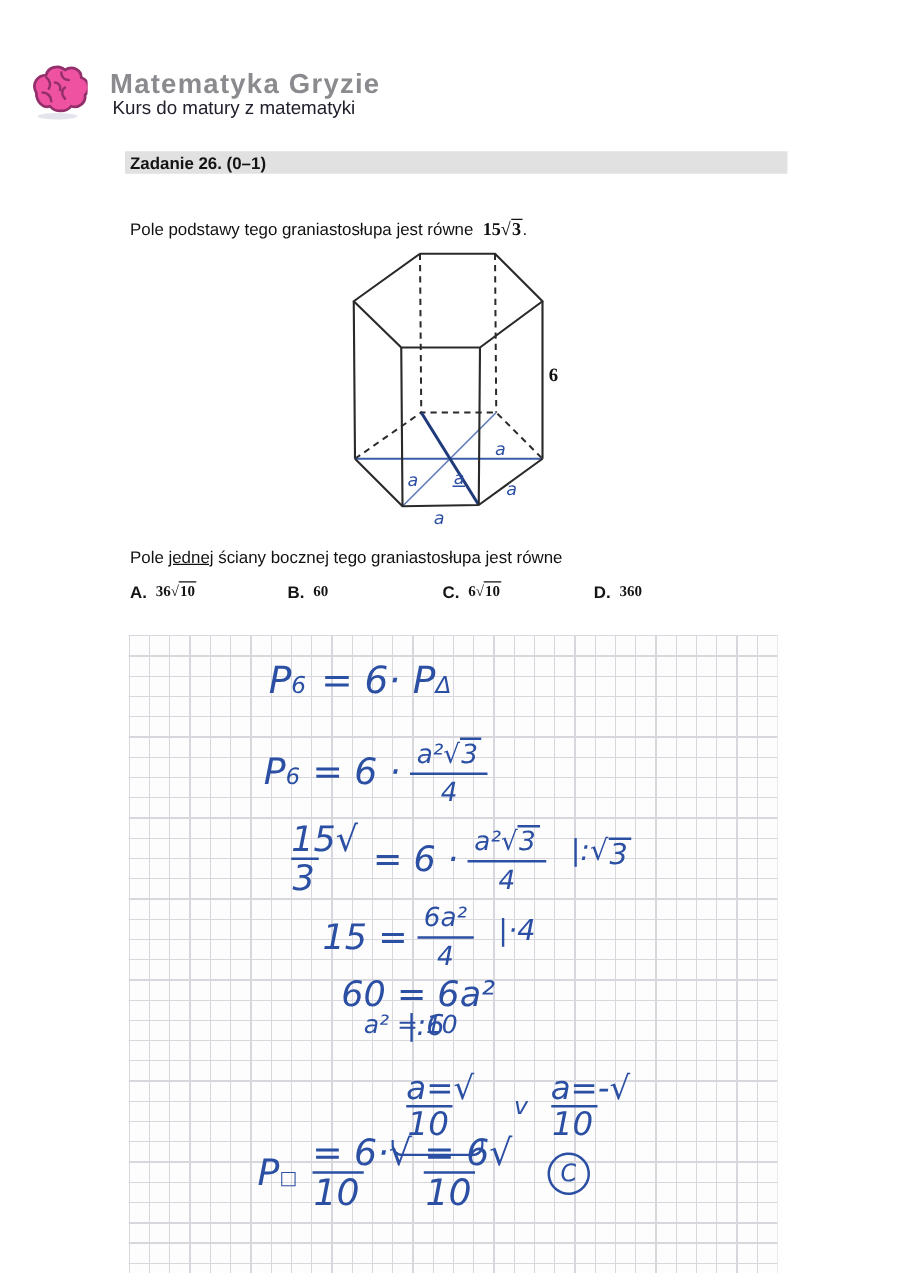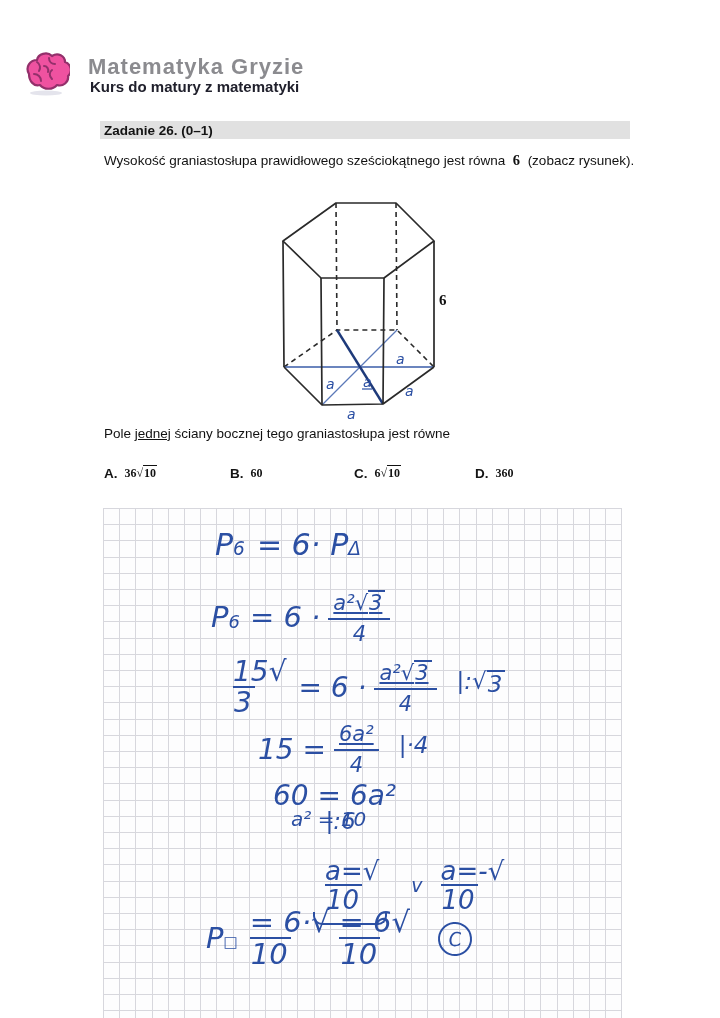--- a/index.html
+++ b/index.html
@@ -4,21 +4,21 @@
 <style>
   html,body{margin:0;padding:0;}
   .page{position:relative;width:720px;height:1018px;background:#ffffff;overflow:hidden;
         font-family:"Liberation Sans",sans-serif;color:#141414;margin-top:28px;}
 
   
   .hdr{position:absolute;left:0;top:0;width:720px;height:80px;}
   .logo{position:absolute;left:22px;top:20px;width:48px;height:50px;}
   .brand{position:absolute;left:88px;top:26px;font-size:22px;font-weight:bold;
          letter-spacing:1px;color:#8b8b8f;}
-  .tagline{position:absolute;left:90px;top:50px;font-size:15px;font-weight:bold;color:#20202c;}
+  .tagline{position:absolute;left:90px;top:50px;font-size:15px;font-weight:normal;color:#20202c;}
 
   
   .band{position:absolute;left:100px;top:93px;width:530px;height:18px;background:#e1e1e1;
         display:flex;align-items:center;}
   .band span{font-size:13.5px;font-weight:bold;padding-left:4px;text-align:center;}
   .pline{position:absolute;left:104px;font-size:13.5px;color:#111;white-space:nowrap;}
   .mathv{font-family:"Liberation Serif",serif;font-weight:bold;font-size:14.5px;}
   .prad{border-top:1.4px solid #111;padding:0 1px;}
   .q-u{text-decoration:underline;}
 
@@ -36,21 +36,21 @@
        repeating-linear-gradient(to right,#d7d7dd 0 1px,transparent 1px 16.2px),
        repeating-linear-gradient(to bottom,#d7d7dd 0 1px,transparent 1px 16.2px);}
   .hw{position:absolute;display:flex;align-items:center;color:#2b4fa3;
       font-family:"DejaVu Sans",sans-serif;font-style:italic;font-size:27px;line-height:1;
       white-space:nowrap;}
   .hw sub{font-size:62%;transform:translateY(4px);font-style:italic;}
   .sq{display:inline-flex;align-items:flex-start;flex-direction:column;}
   .vin{border-top:2.2px solid currentColor;padding:1px 3px 0 1px;}
   .frac{display:inline-flex;flex-direction:column;align-items:center;margin:0 8px;
         font-size:21px;line-height:1;}
-  .frac .num{display:inline-flex;align-items:flex-end;padding:0 5px 4px;border-bottom:2.2px solid currentColor;text-decoration:underline;}
+  .frac .num{display:inline-flex;align-items:flex-end;padding:0 5px 4px;border-bottom:2.2px solid currentColor;}
   .frac .den{padding-top:4px;}
   .sideop{font-size:23px;margin-left:12px;transform:translateY(-5px);display:inline-flex;align-items:flex-start;}
   .uline{position:relative;display:inline-flex;align-items:center;padding:0 6px;}
   .uline::after{content:"";position:absolute;left:-6px;right:-2px;bottom:-12px;height:11px;
         border:2.4px solid currentColor;border-top:none;border-radius:0 0 9px 9px;}
   .orv{font-size:19px;margin:0 18px 0 26px;}
   .circC{display:inline-flex;width:30px;height:30px;border:2.6px solid #2b4fa3;border-radius:50%;
         align-items:center;justify-content:center;font-size:19px;margin-left:28px;transform:rotate(-6deg);}
 </style>
 </head>
@@ -64,21 +64,21 @@
       <path d="M7,26 c-4,-7 1,-14 8,-14 c1,-6 10,-9 15,-4 c6,-4 13,0 13,6 c6,2 8,10 3,14 c1,6 -5,11 -11,9 c-4,5 -13,5 -17,0 c-6,2 -11,-4 -11,-11 z" fill="#ef52a0" stroke="#93306b" stroke-width="2.2" stroke-linejoin="round"></path>
       <path d="M15,14 c3,2 4,6 2,9 M27,10 c0,4 3,6 6,6 M12,26 c4,0 7,3 7,7 M30,22 c-3,2 -3,6 0,9 M22,18 c3,0 5,3 4,6" fill="none" stroke="#93306b" stroke-width="2" stroke-linecap="round"></path>
     </svg>
     <div class="brand">Matematyka Gryzie</div>
     <div class="tagline">Kurs do matury z matematyki</div>
   </div>
 
   <div class="band">
     <span>Zadanie 26. (0–1)</span>
   </div>
-  <p class="pline" style="top:110px;"><span>Wysokość graniastosłupa prawidłowego sześciokątnego jest równa</span>&nbsp;&nbsp;<span class="mathv">6</span>&nbsp;&nbsp;<span>(zobacz rysunek).</span></p>
+  <p class="pline" style="top:134px;"><span>Pole podstawy tego graniastosłupa jest równe</span>&nbsp;&nbsp;<span class="mathv">15</span><span class="mathv">√</span><span class="mathv prad">3</span><span>.</span></p>
 
   <svg class="figure" viewBox="0 0 230 235">
 
     <g stroke="#2a2a2a" stroke-width="1.6" fill="none" stroke-dasharray="5,4">
       <path d="M86,15 L87,142 M146,15 L147,142"></path>
       <path d="M34,179 L87,142 L147,142 L184,179"></path>
     </g>
 
     <g>
       <line x1="34" y1="179" x2="184" y2="179" stroke="#3a5ca8" stroke-width="1.5"></line>
@@ -96,21 +96,21 @@
     <g font-family="DejaVu Sans,sans-serif" font-style="italic" font-size="14" fill="#2b4fa3">
       <text x="146" y="176">a</text>
       <text x="76" y="201">a</text>
       <text x="113" y="199">a</text>
       <text x="155" y="208">a</text>
       <text x="97" y="231">a</text>
       <line x1="112" y1="201" x2="122" y2="201" stroke="#2b4fa3" stroke-width="1.2"></line>
     </g>
   </svg>
 
-  <p class="pline" style="top:384px;"><span>Pole </span><span class="q-u">jednej</span><span> ściany bocznej tego graniastosłupa jest równe</span></p>
+  <p class="pline" style="top:396px;"><span>Pole </span><span class="q-u">jednej</span><span> ściany bocznej tego graniastosłupa jest równe</span></p>
 
   <div class="answers">
     <div class="ans" style="left:0;">
       <span class="lab">A.</span>
       <span class="val"><span>36</span><span>√</span><span class="prad">10</span></span>
     </div>
     <div class="ans" style="left:126px;">
       <span class="lab">B.</span>
       <span class="val">60</span>
     </div>

